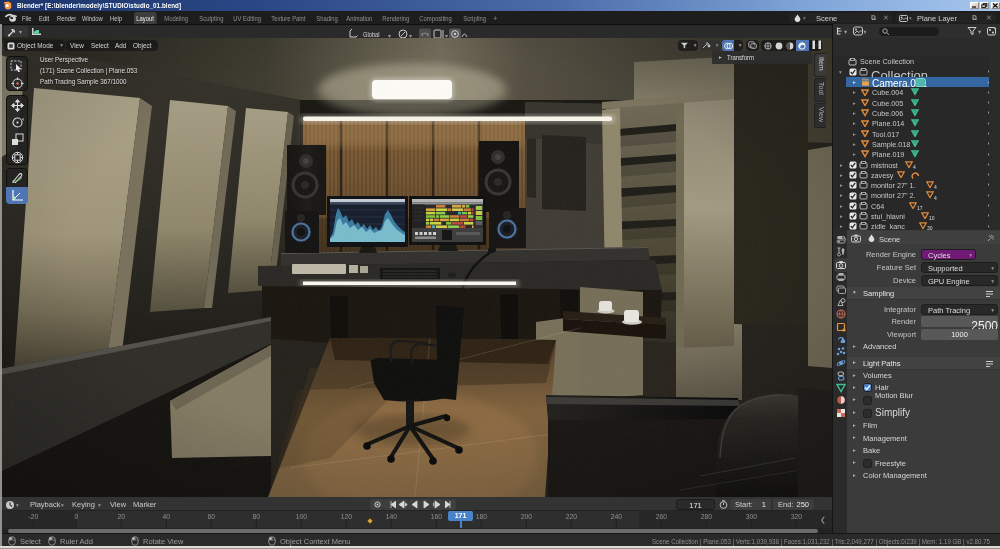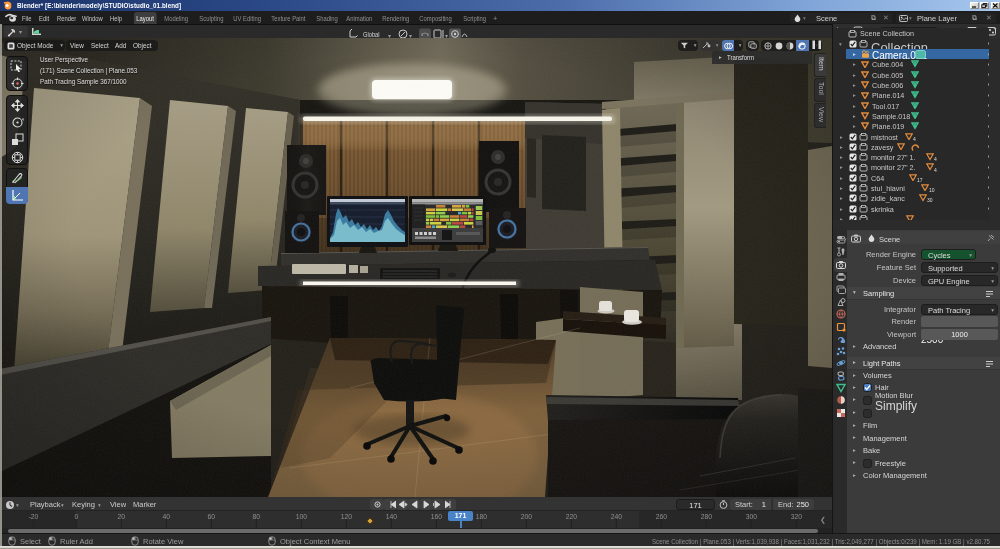--- a/index.html
+++ b/index.html
@@ -723,21 +723,21 @@
  <svg class="abs" style="left:134px;top:2px" width="32" height="10" viewBox="0 0 32 10">
    <path d="M1,1.5 H9 L6,5 V8.5 L4,7.5 V5 Z" fill="none" stroke="#ccc" stroke-width="1"></path>
    <text x="11" y="8" font-size="6.5" fill="#999" font-family="Liberation Sans">▾</text>
    <g transform="translate(20,0)">
      <rect x="0.5" y="1.5" width="8" height="7.5" rx="1.5" fill="none" stroke="#ccc"></rect>
      <circle cx="3" cy="4" r="1.1" fill="#ccc"></circle>
         <circle cx="6" cy="6.5" r="1.1" fill="#ccc"></circle>
      <text x="6.5" y="4" font-size="5" fill="#ccc" font-family="Liberation Sans">+</text>
    </g>
  </svg>
- <div class="abs" style="left:0;top:4px;width:156px;height:192px;background:#282828;overflow:hidden" id="otree">
+ <div class="abs" style="left:0;top:32px;width:156px;height:192px;background:#282828;overflow:hidden" id="otree">
   <svg style="position:absolute;left:15px;top:1.8px" width="9" height="8" viewBox="0 0 9 8">
         <rect x="1" y="1.5" width="7" height="5.5" rx="1" fill="none" stroke="#c8c8c8" stroke-width="0.9"></rect>
         <rect x="2.5" y="0.5" width="4" height="2" fill="#282828" stroke="#c8c8c8" stroke-width="0.8"></rect>
       </svg>
   <div style="position:absolute;left:27px;top:1.4px;font-size:7.2px;color:#c8c8c8">Scene Collection</div>
   <div style="position:absolute;left:6px;top:12.8px;font-size:5.5px;color:#909090">▾</div>
   <svg style="position:absolute;left:16px;top:12.0px" width="8" height="8" viewBox="0 0 8 8">
         <rect x="0.5" y="0.5" width="7" height="7" rx="1.5" fill="#e8e8e8"></rect>
         <path d="M1.8,4 L3.3,5.8 L6.2,1.8" stroke="#222" stroke-width="1.2" fill="none"></path>
       </svg>
@@ -1084,21 +1084,21 @@
       <rect x="3.2" y="0.6" width="3.6" height="1.6" fill="#d0d0d0"></rect>
     </svg>
  <svg style="position:absolute;left:34px;top:210px" width="9" height="9" viewBox="0 0 9 9">
       <path d="M4.5,0.5 L7,4 A2.8,2.8 0 1 1 2,4 Z" fill="#ddd"></path>
     </svg>
  <div style="position:absolute;left:46px;top:210.5px;font-size:7.5px;color:#dadada">Scene</div>
  <svg style="position:absolute;left:153px;top:210px" width="9" height="9" viewBox="0 0 9 9">
       <path d="M2,7 L4,4.5 M3,1.5 L7.5,5.5 M5,1 L8,3.5" stroke="#aaa" stroke-width="1" fill="none"></path>
     </svg>
  <div style="position:absolute;left:-7px;top:225.8px;width:90px;text-align:right;font-size:7.5px;color:#c4c4c4">Render Engine</div>
- <div style="position:absolute;left:88px;top:224.5px;width:55px;height:11px;background:#14532d;border-radius:3px;border:1px solid #1d1d1d">
+ <div style="position:absolute;left:88px;top:224.5px;width:55px;height:11px;background:#701a75;border-radius:3px;border:1px solid #1d1d1d">
       <span style="position:absolute;left:6px;top:1.2px;font-size:7.5px;color:#dcdcdc">Cycles</span>
       <span style="position:absolute;right:3px;top:2.2px;font-size:5.5px;color:#999">▾</span>
     </div>
  <div style="position:absolute;left:-7px;top:238.8px;width:90px;text-align:right;font-size:7.5px;color:#c4c4c4">Feature Set</div>
  <div style="position:absolute;left:88px;top:237.5px;width:77px;height:11px;background:#282828;border-radius:3px;border:1px solid #1d1d1d">
       <span style="position:absolute;left:6px;top:1.2px;font-size:7.5px;color:#dcdcdc">Supported</span>
       <span style="position:absolute;right:3px;top:2.2px;font-size:5.5px;color:#999">▾</span>
     </div>
  <div style="position:absolute;left:-7px;top:251.8px;width:90px;text-align:right;font-size:7.5px;color:#c4c4c4">Device</div>
  <div style="position:absolute;left:88px;top:250.5px;width:77px;height:11px;background:#282828;border-radius:3px;border:1px solid #1d1d1d">
@@ -1115,21 +1115,21 @@
         <line x1="1" y1="6.5" x2="5" y2="6.5"></line>
       </g>
     </svg>
  <div style="position:absolute;left:-7px;top:280.8px;width:90px;text-align:right;font-size:7.5px;color:#c4c4c4">Integrator</div>
  <div style="position:absolute;left:88px;top:279.5px;width:77px;height:11px;background:#282828;border-radius:3px;border:1px solid #1d1d1d">
       <span style="position:absolute;left:6px;top:1.2px;font-size:7.5px;color:#dcdcdc">Path Tracing</span>
       <span style="position:absolute;right:3px;top:2.2px;font-size:5.5px;color:#999">▾</span>
     </div>
  <div style="position:absolute;left:-7px;top:293.3px;width:90px;text-align:right;font-size:7.5px;color:#c4c4c4">Render</div>
  <div style="position:absolute;left:88px;top:292.0px;width:77px;height:11px;background:#585858;border-radius:2px">
-      <span style="position:absolute;left:0;top:18px;width:77px;text-align:left;font-size:10px;color:#f0f0f0">2500</span>
+      <span style="position:absolute;left:0;top:3px;width:77px;text-align:right;font-size:12px;color:#f0f0f0">2500</span>
     </div>
  <div style="position:absolute;left:-7px;top:305.8px;width:90px;text-align:right;font-size:7.5px;color:#c4c4c4">Viewport</div>
  <div style="position:absolute;left:88px;top:304.5px;width:77px;height:11px;background:#585858;border-radius:2px">
       <span style="position:absolute;left:0;top:1.2px;width:77px;text-align:center;font-size:7.5px;color:#f0f0f0">1000</span>
     </div>
  <div style="position:absolute;left:20px;top:318.7px;font-size:5.5px;color:#aaa">▸</div>
  <div style="position:absolute;left:30px;top:318.0px;font-size:7.5px;color:#d6d6d6">Advanced</div>
  <div style="position:absolute;left:14px;top:333.0px;width:154px;height:12.5px;background:#424242;border-bottom:1px solid #353535"></div>
  <div style="position:absolute;left:20px;top:335.2px;font-size:5.5px;color:#bbb">▸</div>
  <div style="position:absolute;left:30px;top:334.5px;font-size:7.5px;color:#e6e6e6">Light Paths</div>
@@ -1145,21 +1145,21 @@
  <div style="position:absolute;left:20px;top:359.7px;font-size:5.5px;color:#aaa">▸</div>
  <svg style="position:absolute;left:30px;top:359.0px" width="9" height="9" viewBox="0 0 9 9">
       <rect x="0.5" y="0.5" width="8" height="8" rx="2" fill="#4a7fc4" stroke="#1e1e1e"></rect>
       <path d="M2,4.5 L3.8,6.5 L7,2.5" stroke="#fff" stroke-width="1.3" fill="none"></path>
     </svg>
  <div style="position:absolute;left:42px;top:359.0px;font-size:7.5px;color:#d6d6d6">Hair</div>
  <div style="position:absolute;left:20px;top:372.2px;font-size:5.5px;color:#aaa">▸</div>
  <svg style="position:absolute;left:30px;top:371.5px" width="9" height="9" viewBox="0 0 9 9">
       <rect x="0.5" y="0.5" width="8" height="8" rx="2" fill="#2c2c2c" stroke="#1e1e1e"></rect>
     </svg>
- <div style="position:absolute;left:42px;top:375px;font-size:12px;color:#d6d6d6">Simplify</div>
+ <div style="position:absolute;left:42px;top:383px;font-size:10px;color:#d6d6d6">Simplify</div>
  <div style="position:absolute;left:20px;top:385.2px;font-size:5.5px;color:#aaa">▸</div>
  <svg style="position:absolute;left:30px;top:384.5px" width="9" height="9" viewBox="0 0 9 9">
       <rect x="0.5" y="0.5" width="8" height="8" rx="2" fill="#2c2c2c" stroke="#1e1e1e"></rect>
     </svg>
  <div style="position:absolute;left:42px;top:367px;font-size:7.5px;color:#d6d6d6">Motion Blur</div>
  <div style="position:absolute;left:20px;top:397.7px;font-size:5.5px;color:#aaa">▸</div>
  <div style="position:absolute;left:30px;top:397.0px;font-size:7.5px;color:#d6d6d6">Film</div>
  <div style="position:absolute;left:20px;top:410.2px;font-size:5.5px;color:#aaa">▸</div>
  <div style="position:absolute;left:30px;top:409.5px;font-size:7.5px;color:#d6d6d6">Management</div>
  <div style="position:absolute;left:20px;top:422.7px;font-size:5.5px;color:#aaa">▸</div>

